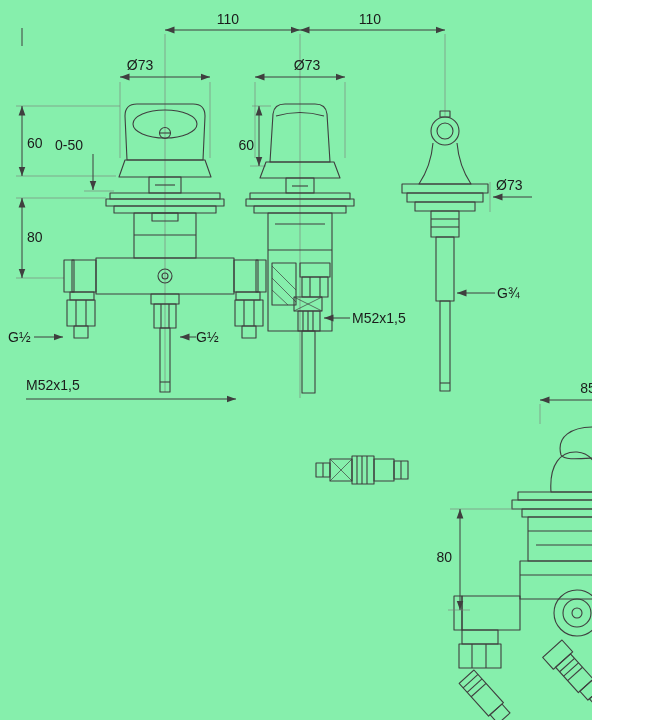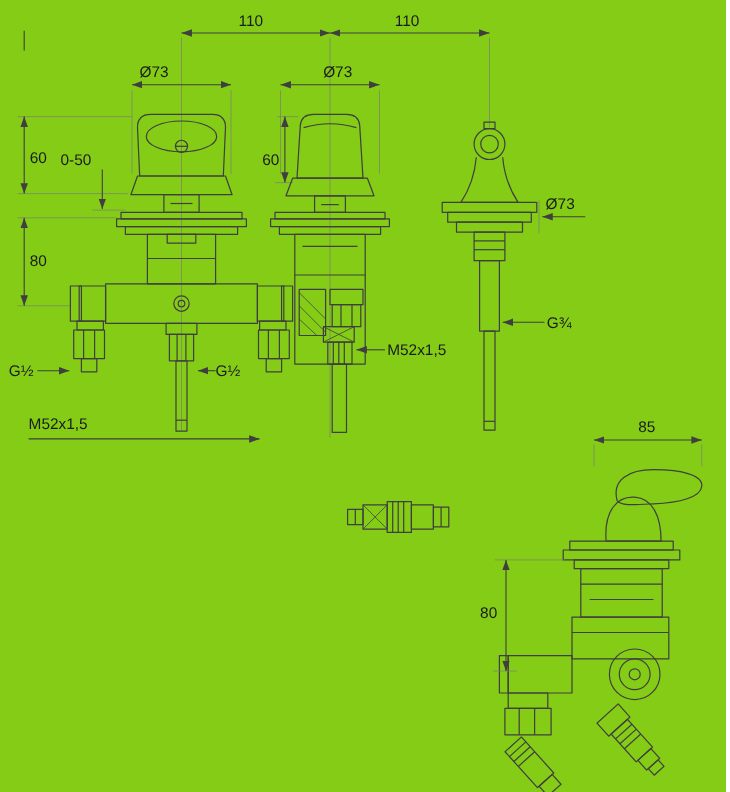--- a/index.html
+++ b/index.html
@@ -1,16 +1,16 @@
 <!DOCTYPE html>
 <html><head>
 <meta charset="utf-8">
 <style>
   html,body { margin:0; padding:0; background:#ffffff; }
-  .stage { width:660px; height:720px; position:relative; background:#84cc16; overflow:hidden; }
+  .stage { width:592px; height:720px; position:relative; background:#86efac; overflow:hidden; }
   svg { display:block; }
   .s    { stroke:#3f3f3f; stroke-width:1.1; fill:none; stroke-linejoin:round; }
   .thin { stroke:#7a7a7a; stroke-width:0.6; fill:none; }
   .dim  { stroke:#3f3f3f; stroke-width:1; fill:none; }
   .hatch{ stroke:#3f3f3f; stroke-width:0.7; fill:none; }
   text  { font-family:"Liberation Sans","DejaVu Sans",sans-serif; font-size:14px; fill:#1b1b1b; }
 </style>
 </head>
 <body>
 

